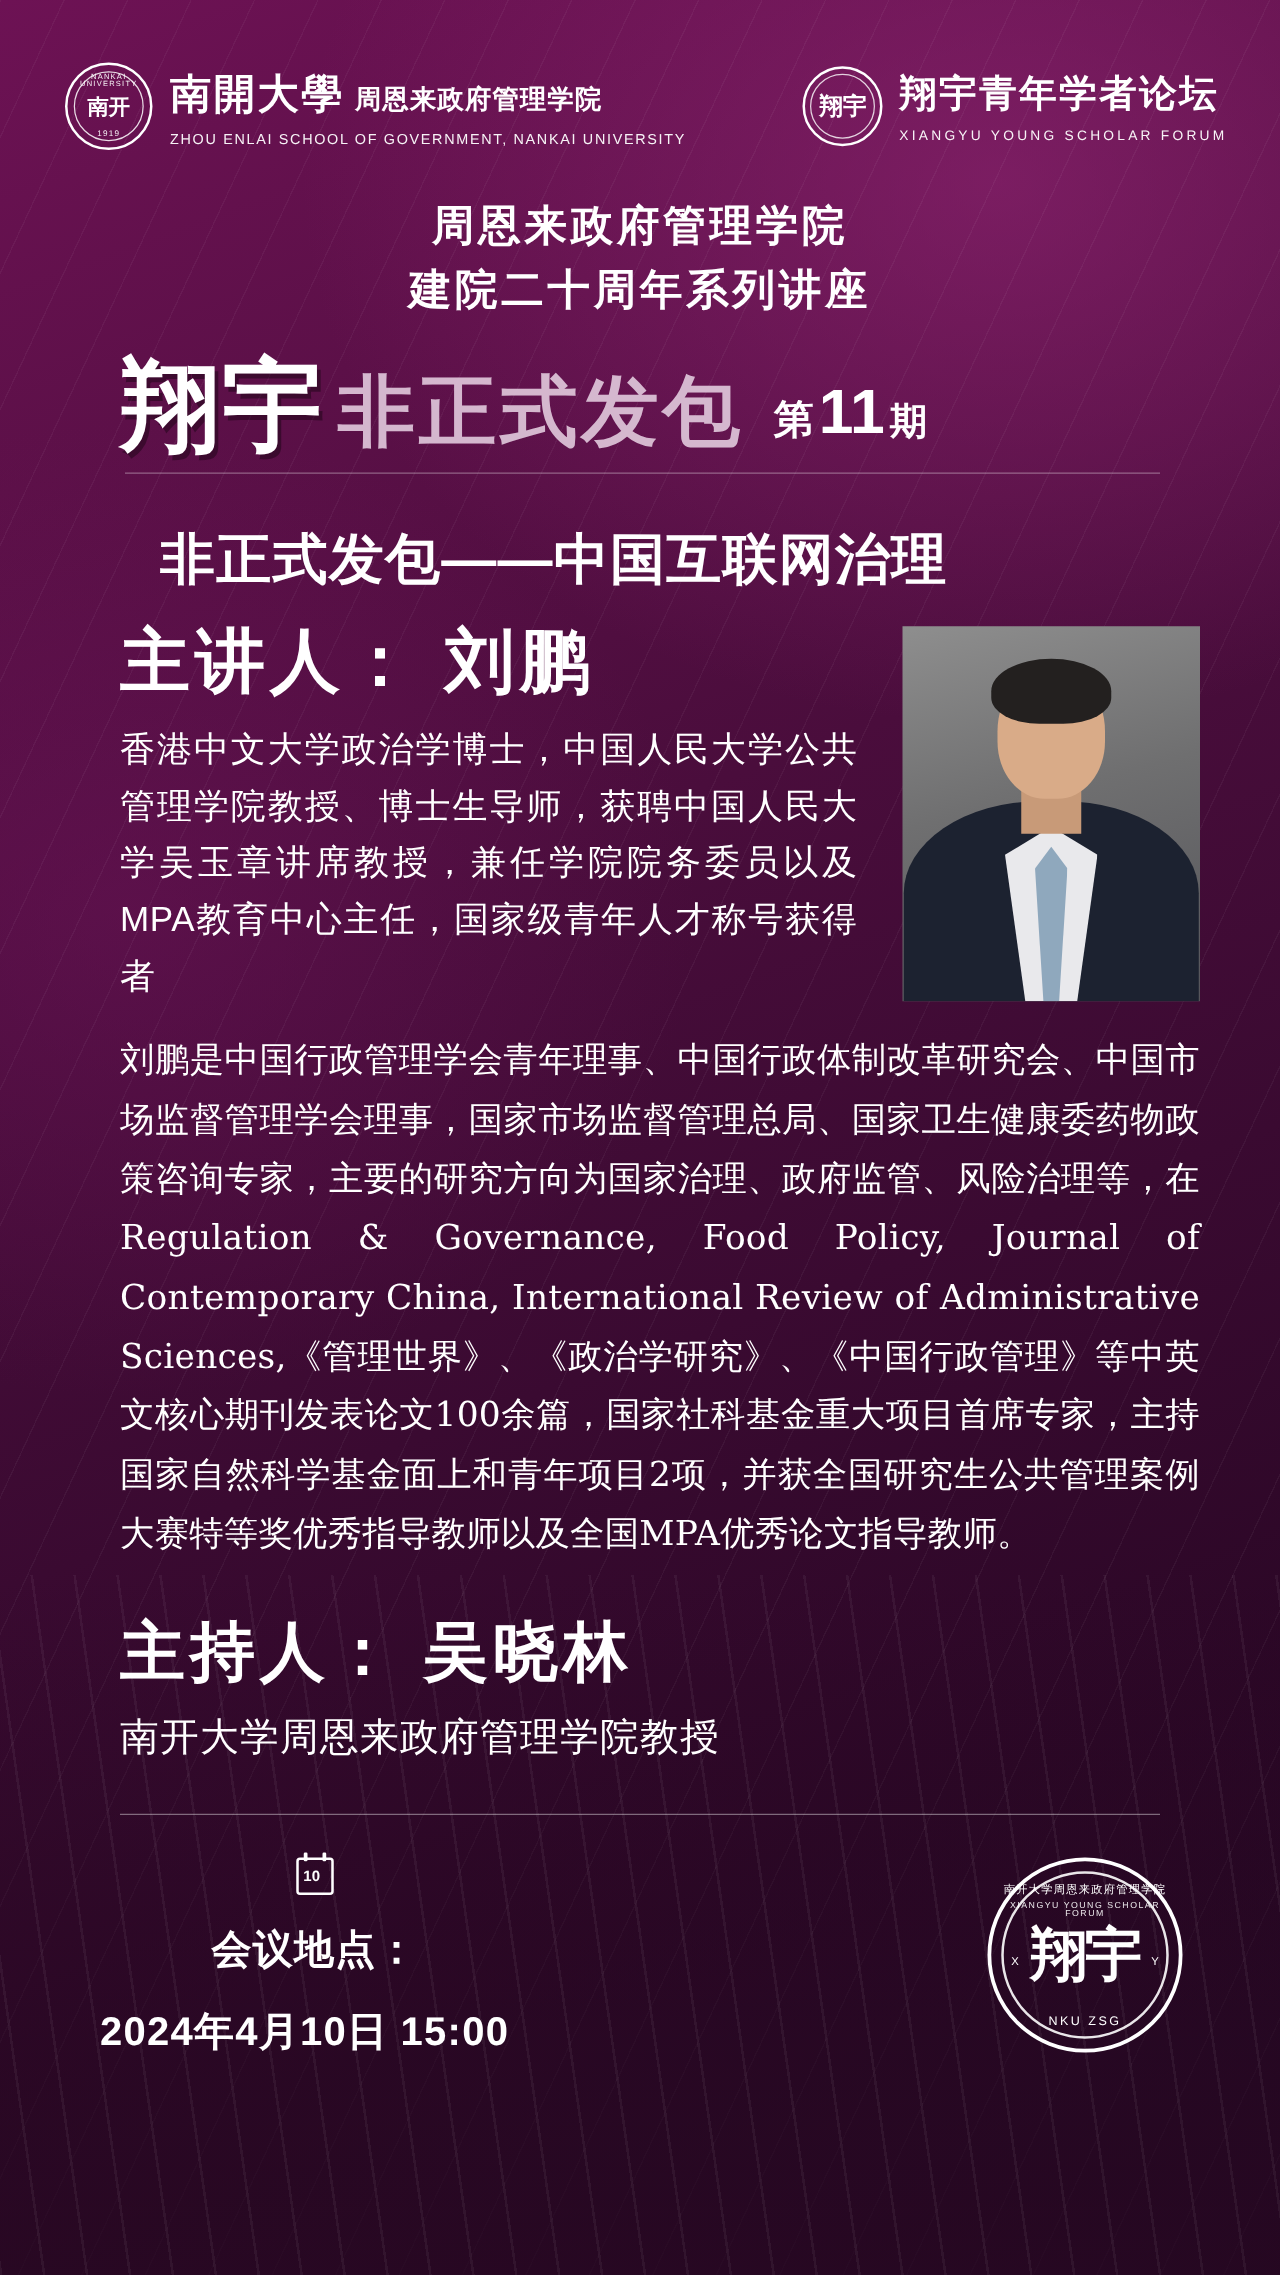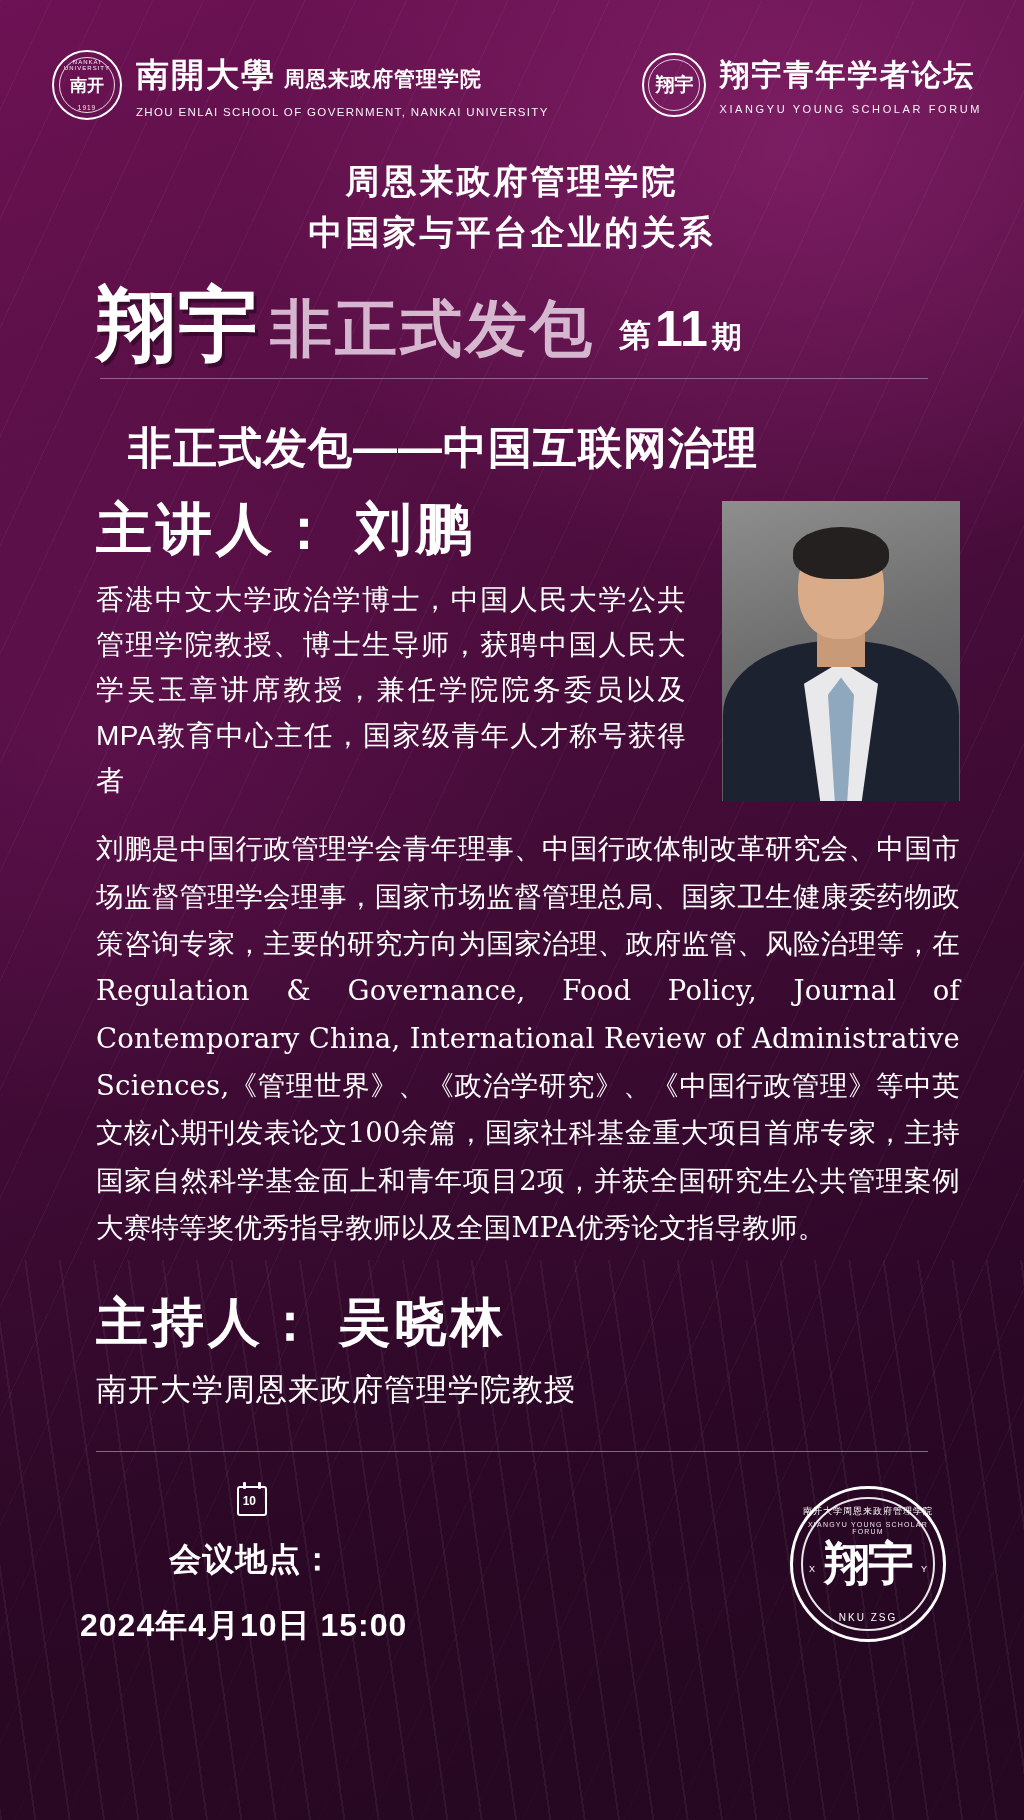--- a/index.html
+++ b/index.html
@@ -452,21 +452,21 @@
         <div>
           <div class="right-cn">翔宇青年学者论坛</div>
           <div class="right-en">XIANGYU YOUNG SCHOLAR FORUM</div>
         </div>
       </div>
 
     </div>
 
     <div class="series">
       <div>周恩来政府管理学院</div>
-      <div>中国家与平台企业的关系</div>
+      <div>建院二十周年系列讲座</div>
     </div>
 
     <div class="forum">
       <span class="forum-xy">翔宇</span>
       <span class="forum-rest">非正式发包</span>
       <span class="forum-no">
         <span class="lbl">第</span>
         <span class="num">11</span>
         <span class="unit">期</span>
       </span>

